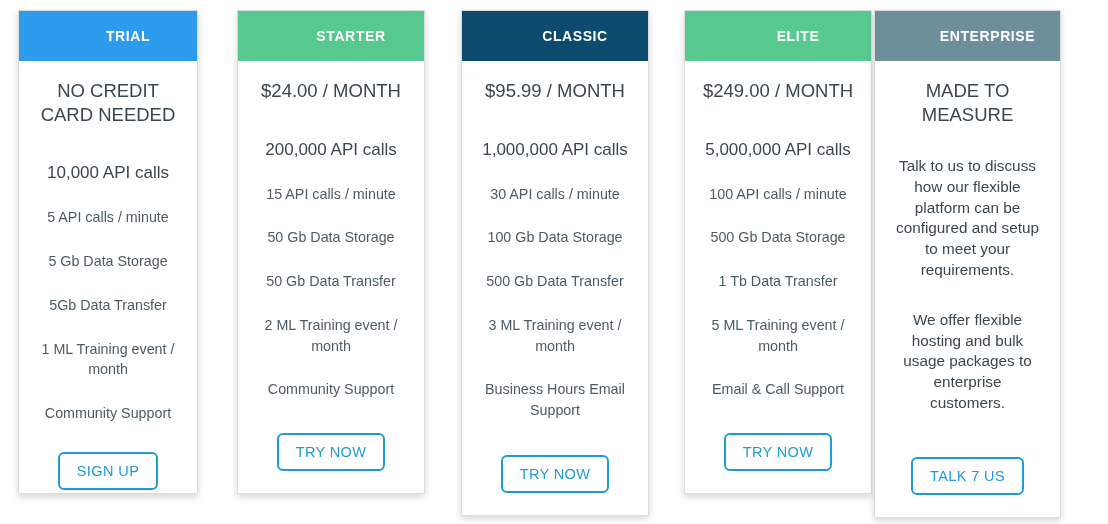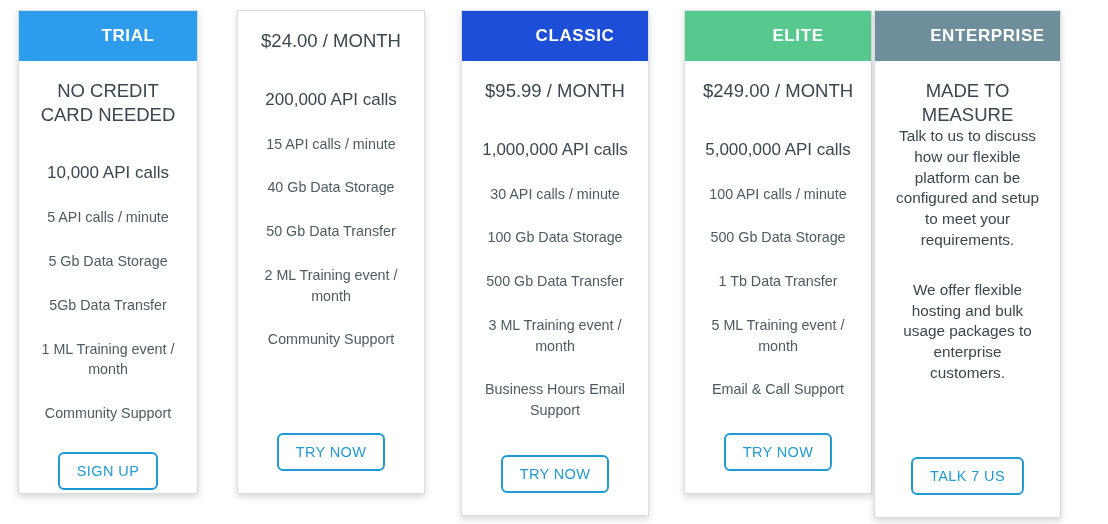--- a/index.html
+++ b/index.html
@@ -32,21 +32,21 @@
     flex-direction: column;
     align-items: stretch;
   }
 
   .plan-header {
     height: 50px;
     line-height: 50px;
     text-align: center;
     color: #ffffff;
     font-weight: bold;
-    font-size: 17px;
+    font-size: 14px;
     letter-spacing: 0.6px;
     flex: 0 0 auto;
     padding-left: 40px;
   }
 
   .plan-body {
     flex: 1 1 auto;
     display: flex;
     flex-direction: column;
     align-items: center;
@@ -86,20 +86,21 @@
     margin-top: 23px;
     padding: 0 10px;
   }
 
   .plan-desc {
     font-size: 15.3px;
     color: #3a4750;
     text-align: center;
     line-height: 1.35;
     padding: 0 12px;
+    margin-top: 30px;
   }
 
   .plan-desc.second {
     margin-top: 30px;
   }
 
   .cta-wrap {
     width: 100%;
     display: flex;
     justify-content: center;
@@ -146,38 +147,39 @@
         <li class="feature-item">1 ML Training event / month</li>
         <li class="feature-item">Community Support</li>
       </ul>
       <div class="cta-wrap">
         <button class="cta-button">SIGN UP</button>
       </div>
     </div>
   </div>
 
   <div class="plan-card" id="card-starter">
+    <div class="plan-header" style="background:#57C98F;">STARTER</div>
     <div class="plan-body">
       <div class="plan-price">$24.00 / MONTH</div>
       <div class="plan-quota">200,000 API calls</div>
       <ul class="feature-list">
         <li class="feature-item">15 API calls / minute</li>
-        <li class="feature-item">40 Gb Data Storage</li>
+        <li class="feature-item">50 Gb Data Storage</li>
         <li class="feature-item">50 Gb Data Transfer</li>
         <li class="feature-item">2 ML Training event / month</li>
         <li class="feature-item">Community Support</li>
       </ul>
       <div class="cta-wrap">
         <button class="cta-button">TRY NOW</button>
       </div>
     </div>
   </div>
 
   <div class="plan-card" id="card-classic">
-    <div class="plan-header" style="background:#1d4ed8;">CLASSIC</div>
+    <div class="plan-header" style="background:#0c4a6e;">CLASSIC</div>
     <div class="plan-body">
       <div class="plan-price">$95.99 / MONTH</div>
       <div class="plan-quota">1,000,000 API calls</div>
       <ul class="feature-list">
         <li class="feature-item">30 API calls / minute</li>
         <li class="feature-item">100 Gb Data Storage</li>
         <li class="feature-item">500 Gb Data Transfer</li>
         <li class="feature-item">3 ML Training event / month</li>
         <li class="feature-item">Business Hours Email Support</li>
       </ul>

